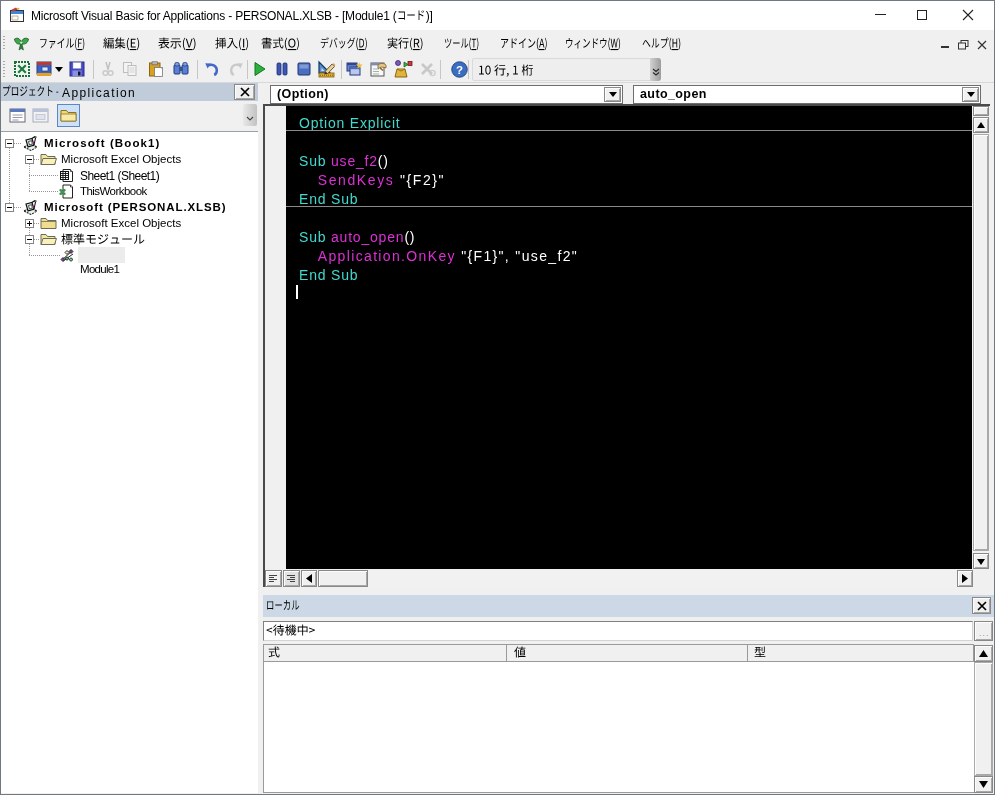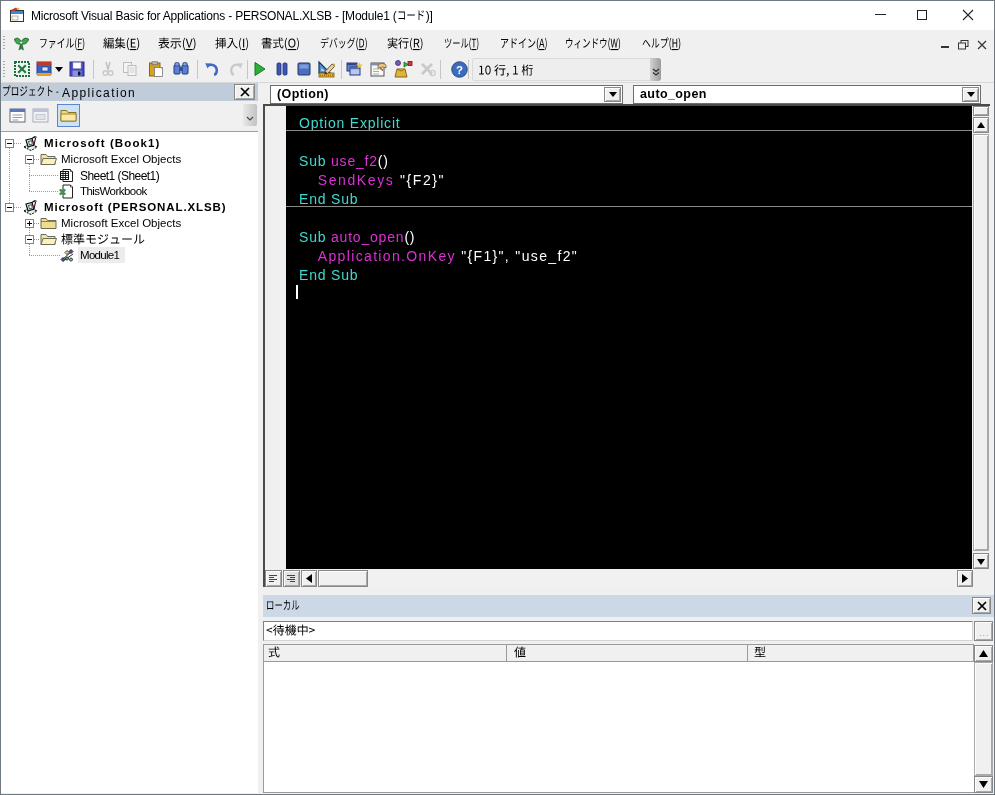--- a/index.html
+++ b/index.html
@@ -363,21 +363,21 @@
 <div class="ab" style="left:29px;top:255px;width:31px;height:1px;background-image:repeating-linear-gradient(90deg,#9a9a9a 0 1px,transparent 1px 2px)"></div>
 <svg class="ab" style="left:60px;top:248px" width="16" height="16" viewBox="0 0 16 16">
 <path d="M2 12 L12 3 M3 13 L13 6" stroke="#222" stroke-width="1"></path>
 <path d="M5 4.5 L7 2.5 L9 4.5 L7 6.5 Z" fill="#e8e49a" stroke="#222" stroke-width="0.9"></path>
 <path d="M9 3.5 L11 1.5 L13 3.5 L11 5.5 Z" fill="#7a3c9e" stroke="#222" stroke-width="0.9"></path>
 <path d="M1 11.5 L3 9.5 L5 11.5 L3 13.5 Z" fill="#7a3c9e" stroke="#222" stroke-width="0.9"></path>
 <path d="M5 10.5 L7 8.8 L9 10.5 L7 12.3 Z" fill="#3fae62" stroke="#222" stroke-width="0.9"></path>
 <path d="M9 11.5 L11 9.8 L13 11.5 L11 13.3 Z" fill="#5fd98a" stroke="#222" stroke-width="0.9"></path>
 </svg>
 <div class="ab" style="left:78px;top:247px;width:47px;height:16px;background:#ececec"></div>
-<div class="ab tree-t" style="left:80px;top:249px;font-size:11.5px;letter-spacing:-0.7px">Module1</div>
+<div class="ab tree-t" style="left:80px;top:263px;font-size:11.5px;letter-spacing:-0.7px">Module1</div>
 
 <div class="ab" style="left:990px;top:83px;width:4px;height:710px;background:#fff"></div>
 
 <div class="ab" style="left:258px;top:83px;width:5px;height:710px;background:#f0f0f0"></div>
 
 <div class="ab" style="left:263px;top:83px;width:731px;height:504px;background:#f0f0f0"></div>
 
 <div class="ab" style="left:270px;top:85px;width:353px;height:19px;background:#fff;border:1px solid #6e6e6e"></div>
 <div class="ab" style="left:277px;top:87px;font-size:12.5px;letter-spacing:0.4px;font-weight:bold;color:#000;white-space:nowrap">(Option)</div>
 <div class="ab btn3d" style="left:604px;top:87px;width:17px;height:15px"></div>

